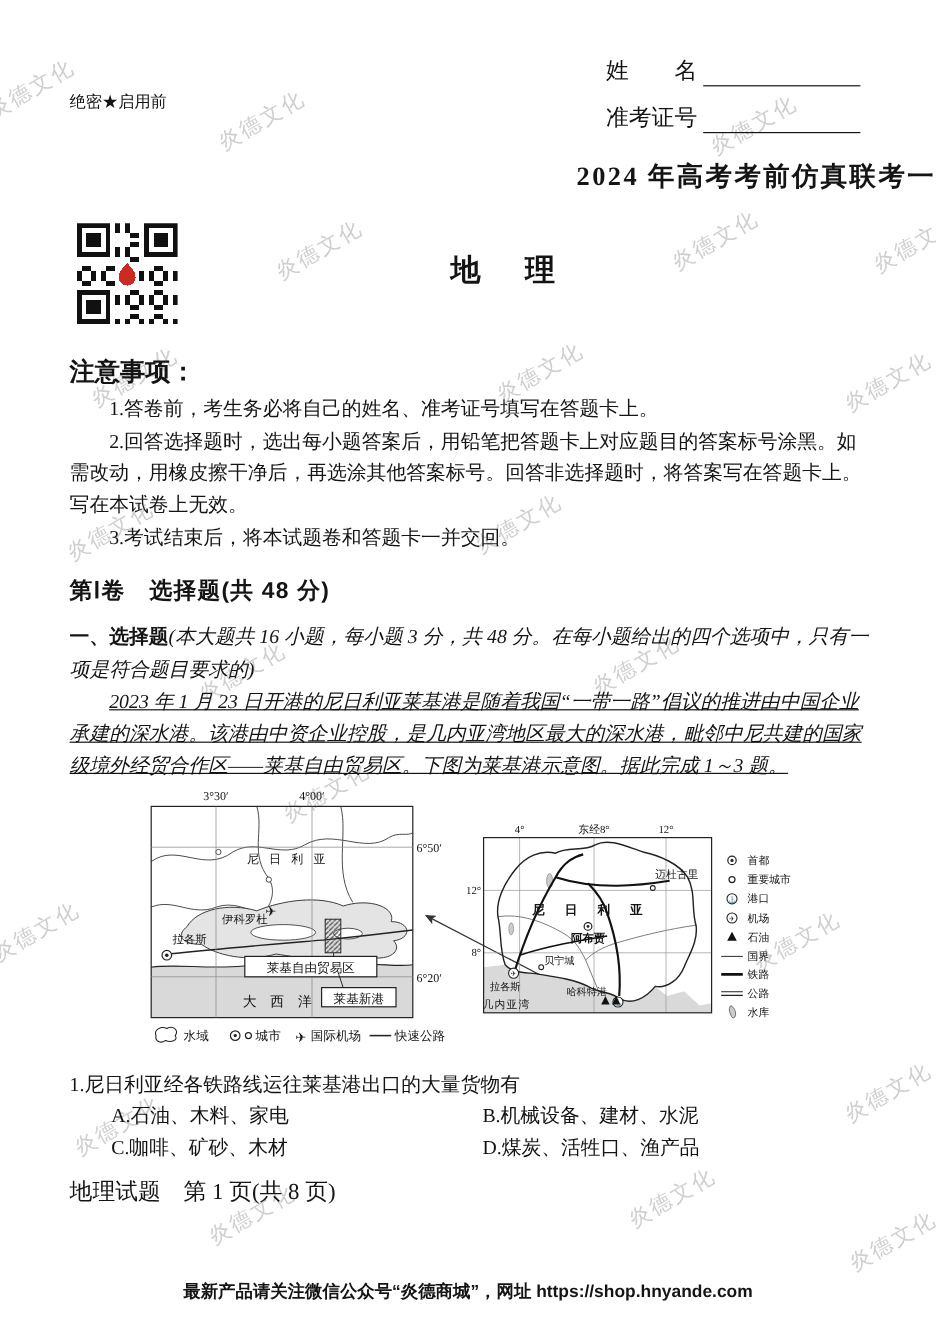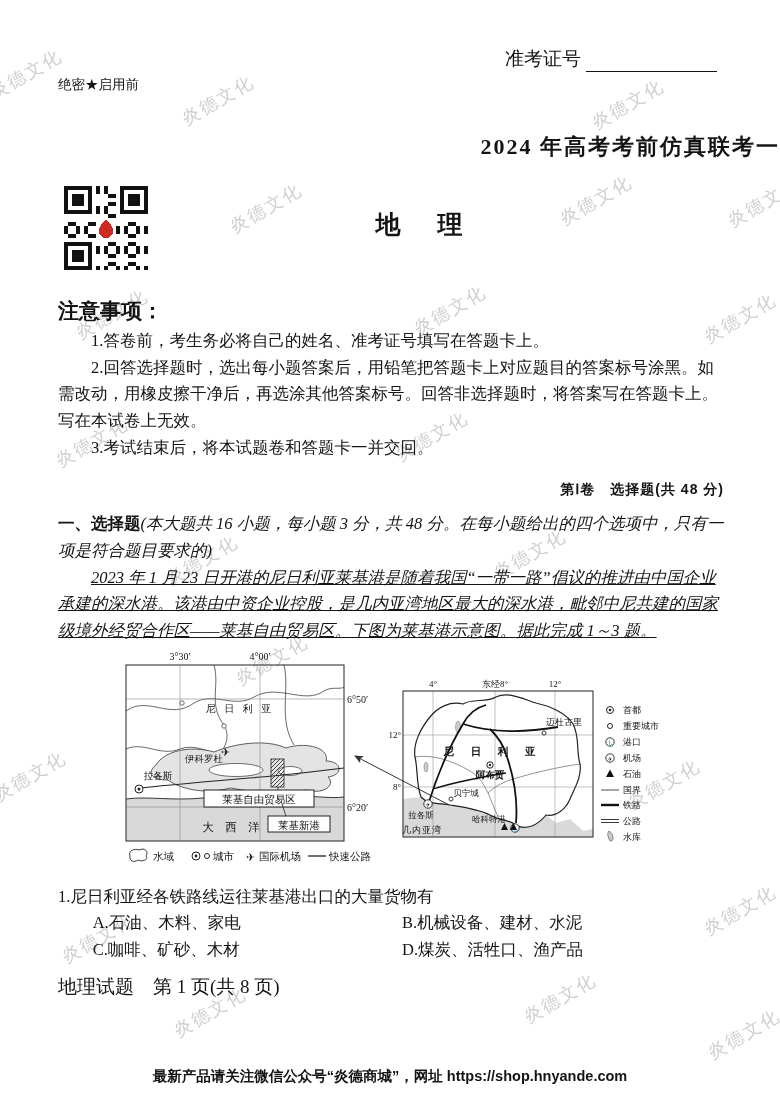--- a/index.html
+++ b/index.html
@@ -15,21 +15,21 @@
   .field-label{white-space:pre;}
   .field-line{flex:1;border-bottom:1.5px solid #141414;height:23px;margin-left:5px;}
   .exam-title{position:absolute;top:132px;left:0;width:100%;text-align:right;
       font-size:22px;font-weight:bold;letter-spacing:2px;margin:0;}
   .qr{position:absolute;top:186px;left:64px;}
   .subject{position:absolute;top:208px;left:0;width:100%;text-align:center;
       font-size:25px;font-weight:bold;letter-spacing:6px;margin:0;padding-left:32px;}
   .content{position:absolute;top:294px;left:58px;right:56px;font-size:16.5px;line-height:1.62;}
   .notice-head{font-family:"Liberation Sans",sans-serif;font-weight:bold;font-size:21px;}
   .notice p{margin:0;text-indent:2em;}
-  .sec-head{text-align:right;font-weight:bold;font-size:14px;margin:16px 0 10px;
+  .sec-head{text-align:left;font-weight:bold;font-size:19px;margin:16px 0 10px;
       font-family:"Liberation Sans",sans-serif;letter-spacing:1px;}
   .intro{margin:0;}
   .intro .b{font-weight:bold;font-family:"Liberation Sans",sans-serif;}
   .kai{font-style:italic;}
   .passage{margin:0;text-indent:2em;text-decoration:underline;}
   .figure{margin:4px 0 2px 60px;}
   .q p{margin:0;}
   .opts2{display:flex;padding-left:2.1em;}
   .opts2 .o{width:49%;}
   .numbered{display:flex;gap:1.5em;padding-left:2.1em;}
@@ -60,20 +60,24 @@
 <span class="wm" style="left:-10px;top:764px">炎德文化</span>
 <span class="wm" style="left:58px;top:926px">炎德文化</span>
 <span class="wm" style="left:700px;top:898px">炎德文化</span>
 <span class="wm" style="left:170px;top:1000px">炎德文化</span>
 <span class="wm" style="left:520px;top:986px">炎德文化</span>
 <span class="wm" style="left:704px;top:1022px">炎德文化</span>
 
 <div class="secret">绝密★启用前</div>
 
 <div class="top-fields">
+  <div class="field-row">
+    <span class="field-label">姓　　名</span>
+    <span class="field-line"></span>
+  </div>
   <div class="field-row">
     <span class="field-label">准考证号</span>
     <span class="field-line"></span>
   </div>
 </div>
 
 <h1 class="exam-title">2024 年高考考前仿真联考一</h1>
 
 <svg id="qr" class="qr" width="84" height="84" shape-rendering="crispEdges">
     <rect x="0" y="0" width="84" height="84" fill="#fff"></rect>

